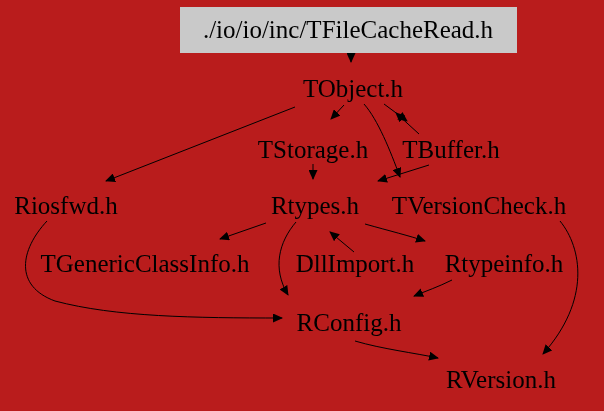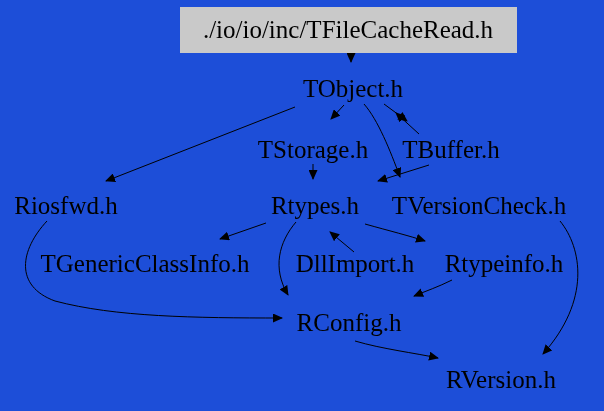--- a/index.html
+++ b/index.html
@@ -4,21 +4,21 @@
 <style>
   html, body {
     margin: 0;
     padding: 0;
     background: #ffffff;
   }
   .canvas {
     position: relative;
     width: 604px;
     height: 411px;
-    background: #1d4ed8;
+    background: #b91c1c;
     overflow: hidden;
   }
   svg {
     display: block;
   }
   .node-label {
     font-family: "Liberation Serif", "DejaVu Serif", serif;
     font-size: 25px;
     fill: #000000;
   }

